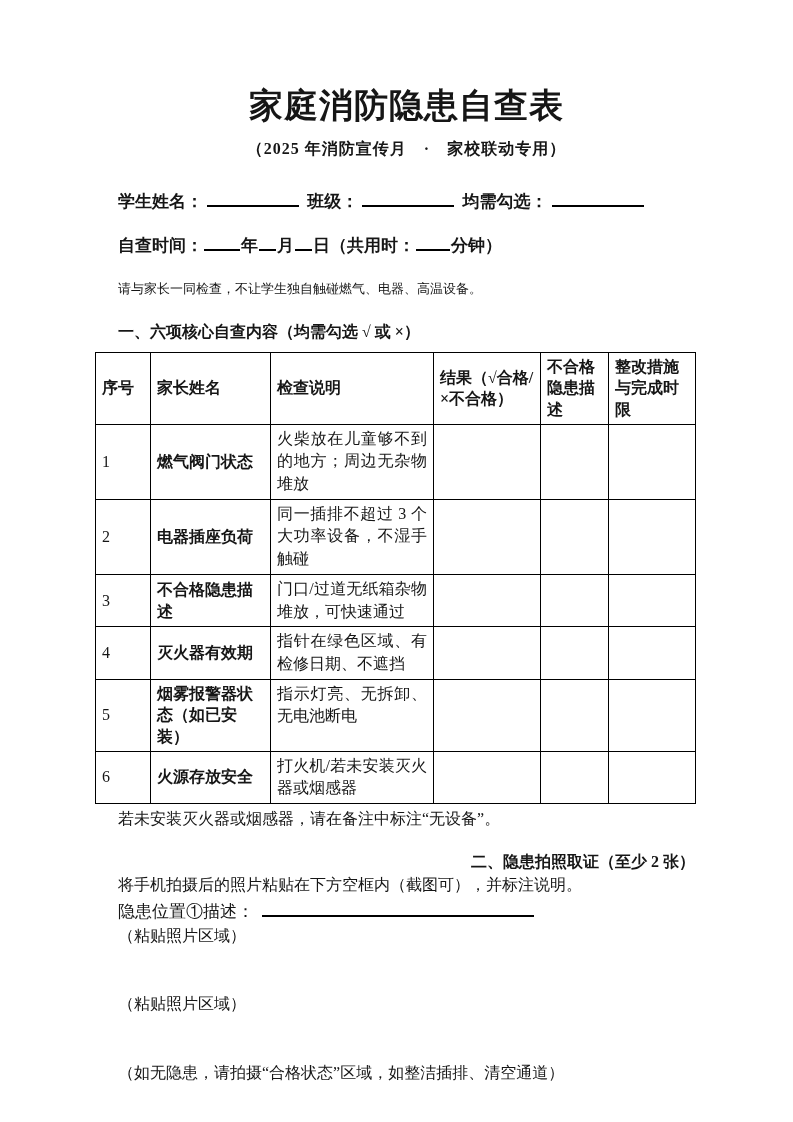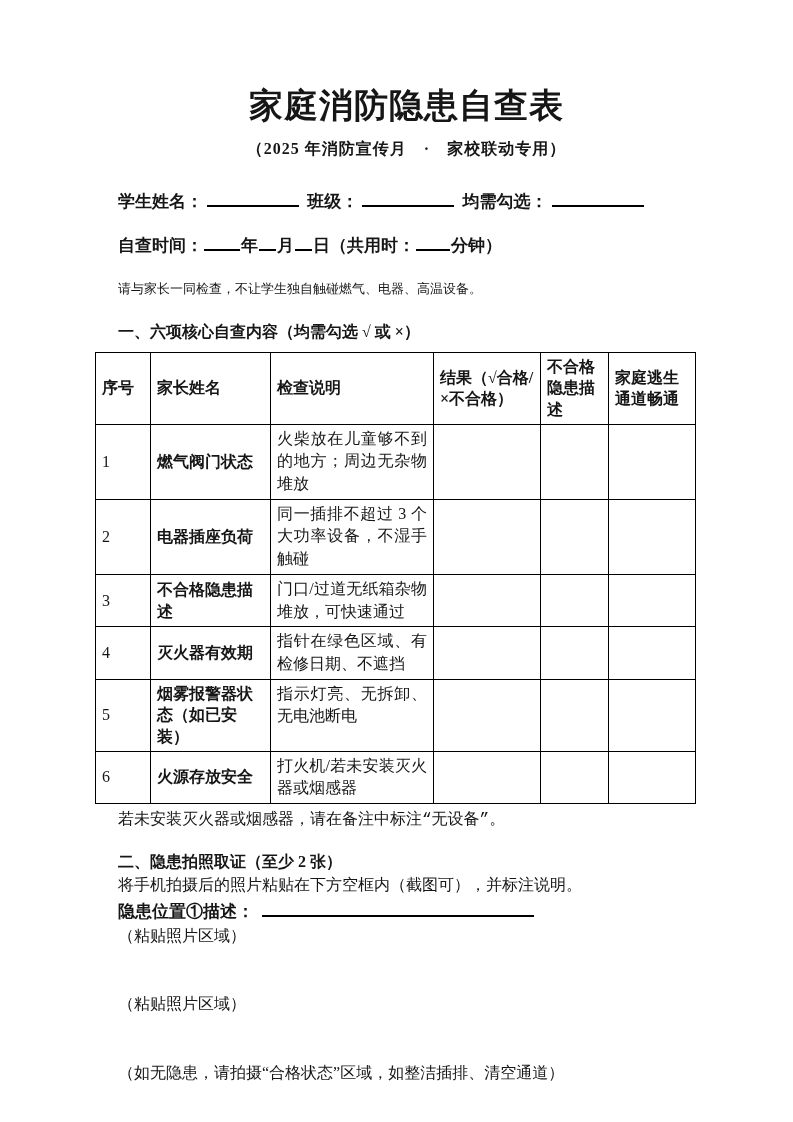--- a/index.html
+++ b/index.html
@@ -89,39 +89,38 @@
   .cell-desc {
     vertical-align: top;
     text-align: justify;
     line-height: 1.42;
   }
   tr.row-tall td { height: 70px; }
   tr.row-med  td { height: 45px; }
   .table-note {
     font-size: 16px;
     margin: 5px 0 0 23px;
-    font-family: Liberation Mono, monospace;
   }
   .para {
     font-size: 16px;
     margin: 2px 0 0 23px;
   }
   .photo-label {
     font-size: 17px;
-    font-weight: bold;
+    font-weight: normal;
     margin: 4px 0 0 23px;
     white-space: nowrap;
   }
   .paste-area-label {
     font-size: 16px;
     margin: 3px 0 0 23px;
   }
   .paste-gap-1 { height: 44px; }
   .paste-gap-2 { height: 46px; }
-  .heading-2 { margin-top: 22px; margin-bottom: 2px; }
+  .heading-2 { margin-top: 22px; margin-bottom: 2px; text-align: right; }
 </style>
 </head>
 <body>
 
 <div class="page">
 
   <h1 class="doc-title">家庭消防隐患自查表</h1>
   <div class="doc-subtitle">（2025 年消防宣传月　·　家校联动专用）</div>
 
   <div class="form-line">
@@ -147,21 +146,21 @@
         <col class="col-haz">
         <col class="col-fix">
     </colgroup>
     <thead>
       <tr>
         <th>序号</th>
         <th>家长姓名</th>
         <th>检查说明</th>
         <th>结果（√合格/×不合格）</th>
         <th>不合格隐患描述</th>
-        <th>家庭逃生通道畅通</th>
+        <th>整改措施与完成时限</th>
       </tr>
     </thead>
     <tbody>
       <tr class="row-tall">
         <td class="cell-no">1</td>
         <td class="cell-item"><span>燃气阀门状态</span><span class="normal"></span></td>
         <td class="cell-desc">火柴放在儿童够不到的地方；周边无杂物堆放</td>
         <td></td>
         <td></td>
         <td></td>

